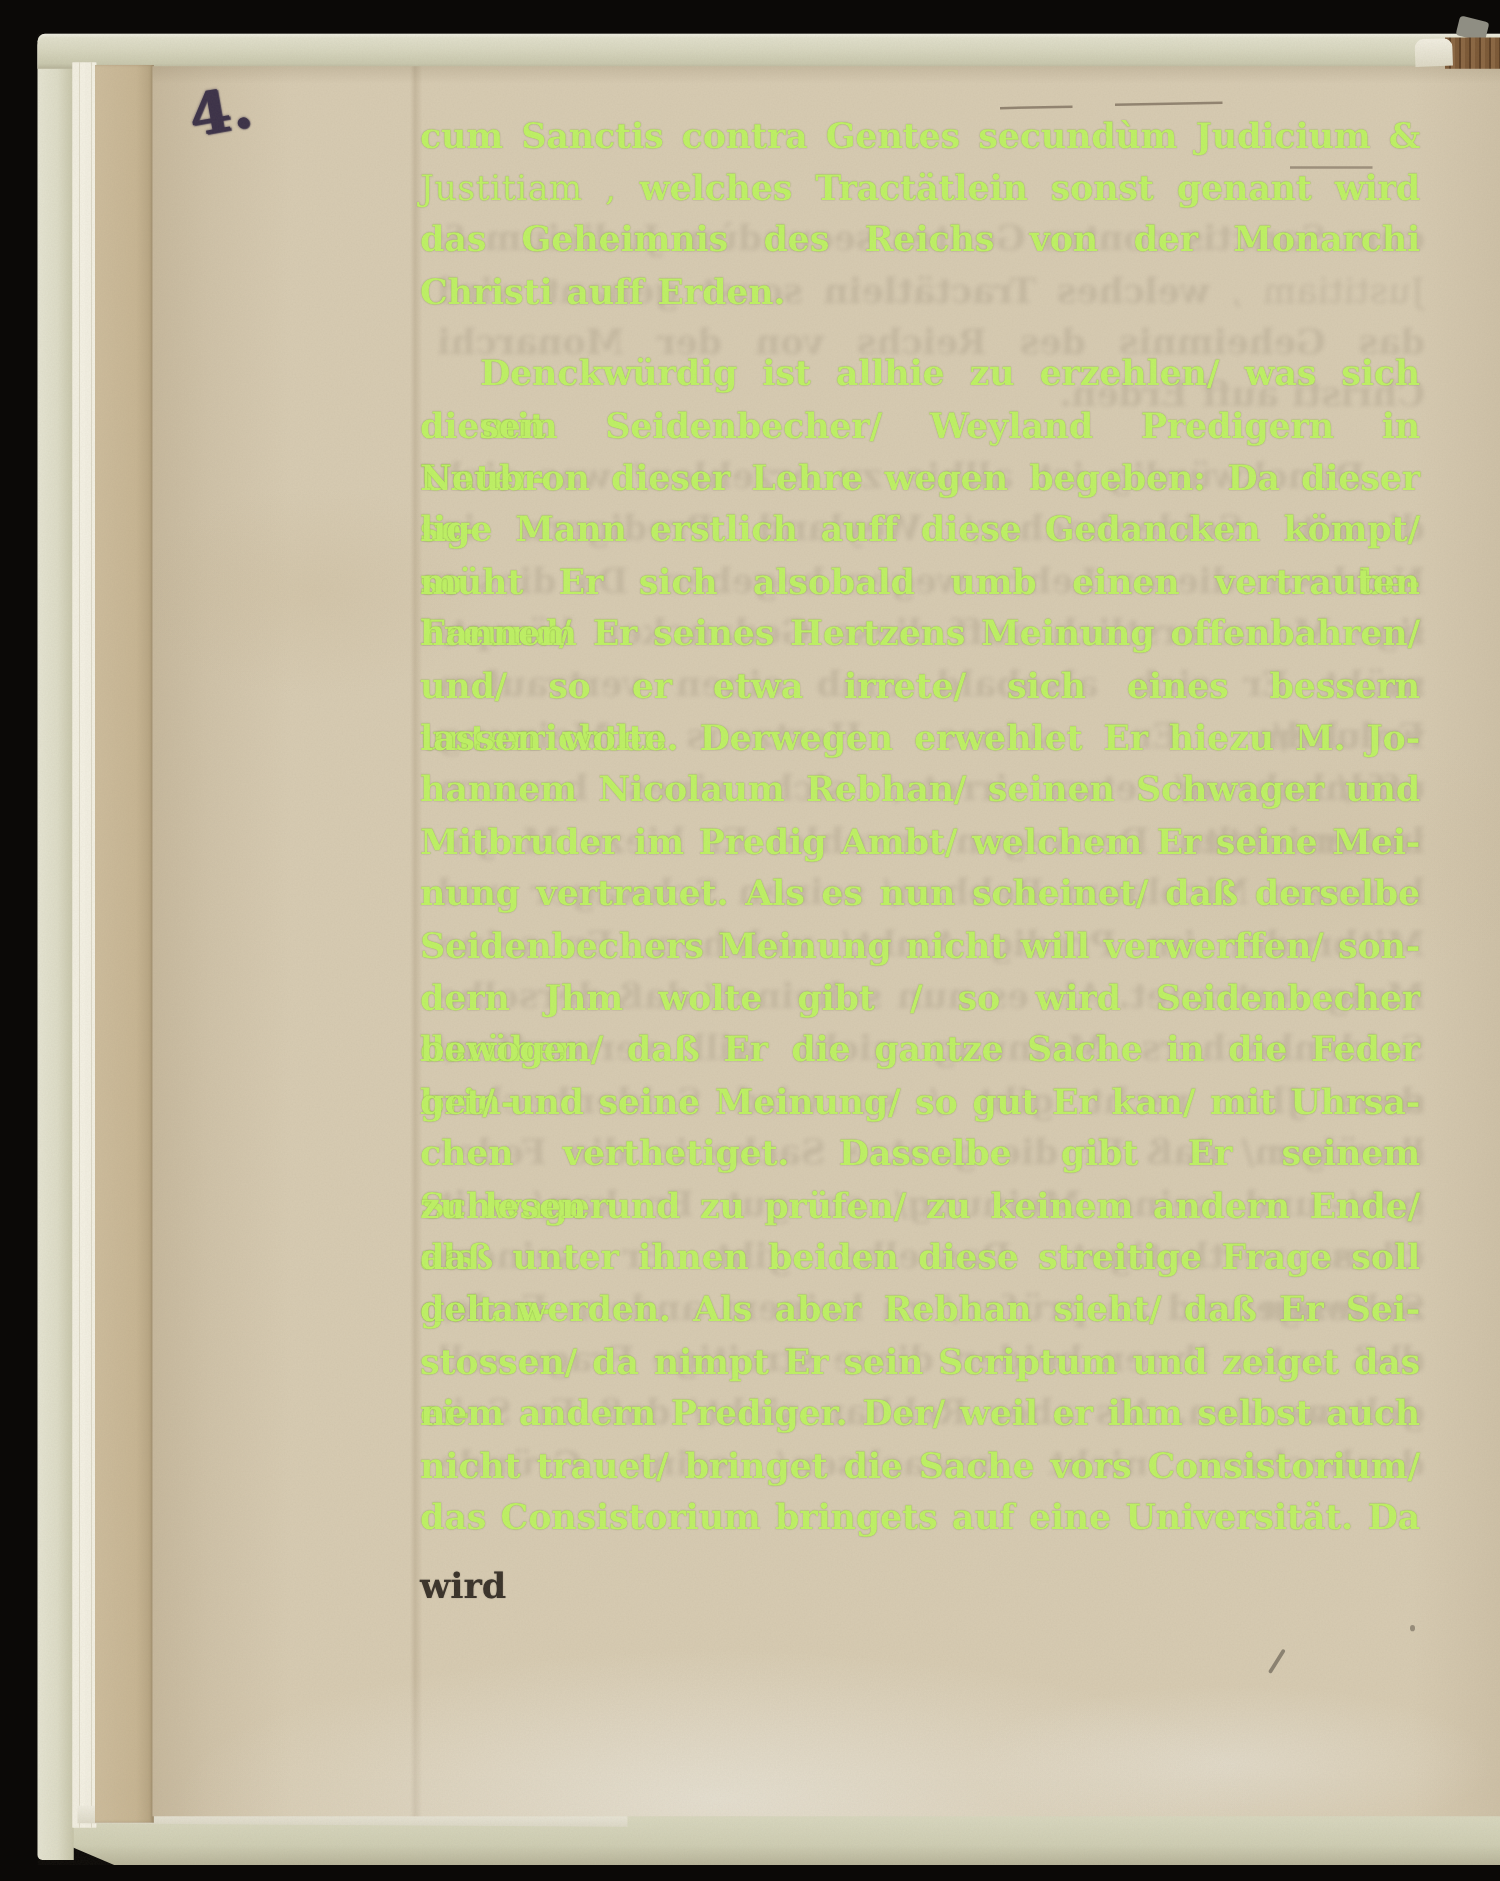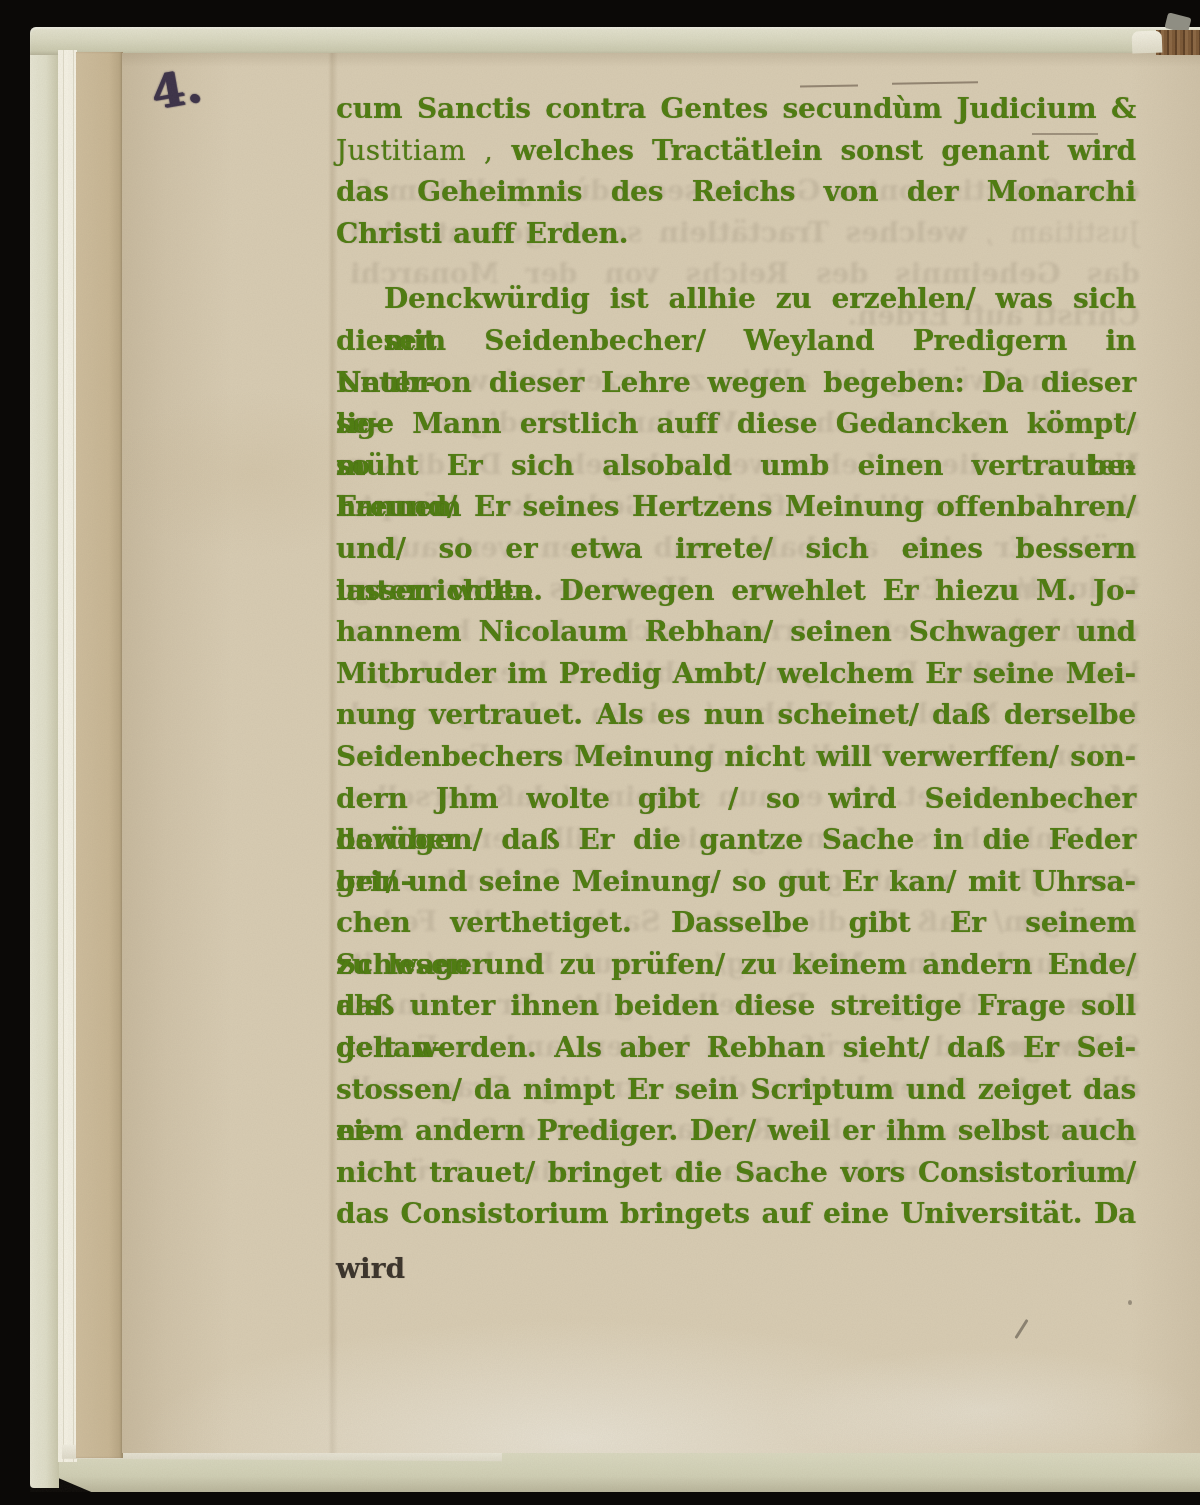--- a/index.html
+++ b/index.html
@@ -107,21 +107,21 @@
     left:1020px;top:1318px;width:3px;height:22px;
     background:#6b6255;opacity:.7;transform:rotate(32deg);z-index:10;border-radius:2px;
   }
   .ink-speck-dot{
     left:1128px;top:1300px;width:4px;height:5px;border-radius:50%;
     background:#6b6255;opacity:.6;z-index:10;
   }
 
   .textblock{
     left:336px;top:88px;width:800px;z-index:10;
-    color:#4d7c0f;
+    color:#bef264;
   }
   .line{
     height:41.6px;
     font-size:28px;line-height:41.6px;font-weight:700;
     letter-spacing:-0.2px;word-spacing:1.5px;
     text-align:justify;text-align-last:justify;
     text-shadow:0 0 1px rgba(57,50,42,.45);
   }
   .line.nojust{text-align-last:left;}
   .line.indent{padding-left:48px;margin-top:24px;}

